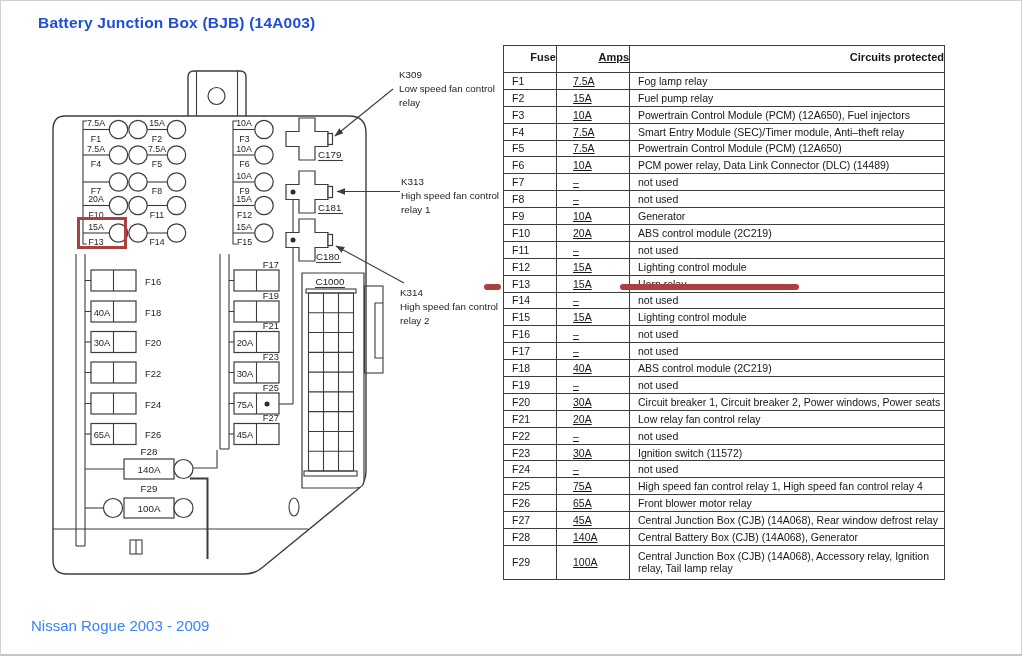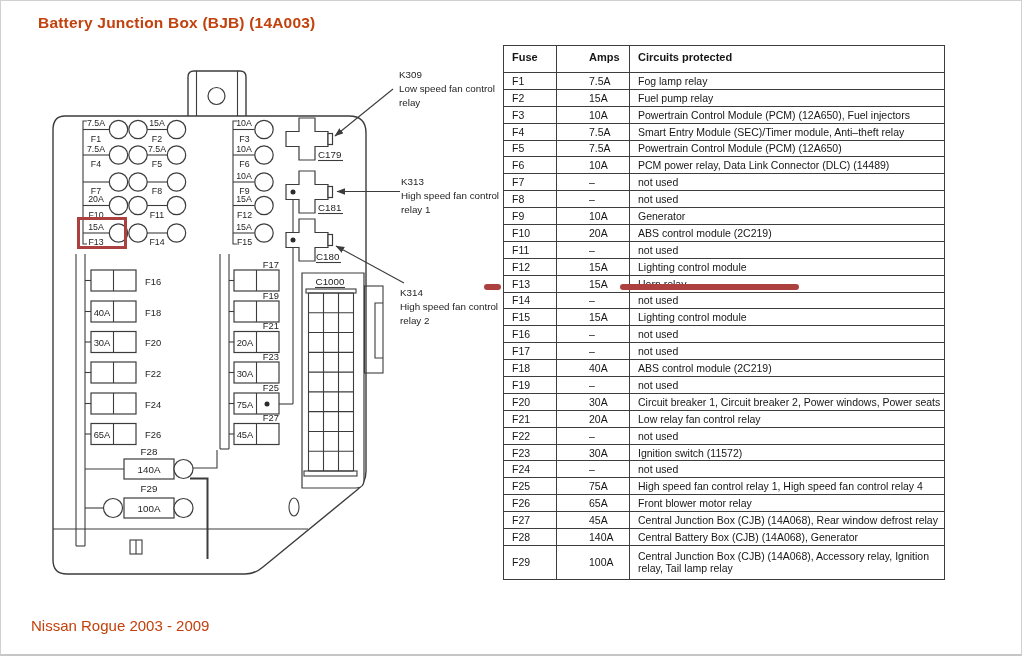--- a/index.html
+++ b/index.html
@@ -1,41 +1,41 @@
 <!DOCTYPE html>
 <html><head>
 <meta charset="utf-8">
 <style>
   html,body{margin:0;padding:0;}
   body{
     width:1022px;height:656px;position:relative;background:#ffffff;
     font-family:"Liberation Sans",sans-serif;overflow:hidden;
     border:1px solid #d0d0d0;border-bottom:2px solid #c6c6c6;box-sizing:border-box;
   }
-  .page-title{position:absolute;left:37px;top:13px;font-size:15.5px;font-weight:bold;color:#c2410c;letter-spacing:.2px;}
-  .page-footer{position:absolute;left:30px;top:616px;font-size:15px;color:#c2410c;}
+  .page-title{position:absolute;left:37px;top:13px;font-size:15.5px;font-weight:bold;color:#1d4ed8;letter-spacing:.2px;}
+  .page-footer{position:absolute;left:30px;top:616px;font-size:15px;color:#3b82f6;}
   svg.bjb{position:absolute;left:0;top:0;width:1022px;height:656px;pointer-events:none;z-index:1;}
   
   .d-line{stroke:#3c3c3c;stroke-width:1.1;fill:none;}
   .d-out{stroke:#3c3c3c;stroke-width:1.4;fill:none;}
   .d-thick{stroke:#3c3c3c;stroke-width:2;fill:none;}
   .d-shape{stroke:#3c3c3c;stroke-width:1.2;fill:#ffffff;}
   .d-dot{fill:#2b2b2b;stroke:none;}
   .t-s{font-size:8.8px;fill:#242424;text-anchor:middle;}
   .t-m{font-size:9.4px;fill:#242424;}
   .t-mc{font-size:9.4px;fill:#242424;text-anchor:middle;}
   .t-me{font-size:9.4px;fill:#242424;text-anchor:end;}
   .t-lbl{font-size:9.8px;fill:#242424;}
   .t-lblc{font-size:9.8px;fill:#242424;text-anchor:middle;}
   
   .fuse-table{position:absolute;left:502px;top:44px;width:441px;border-collapse:collapse;table-layout:fixed;z-index:2;}
   .fuse-table th,.fuse-table td{border:1.5px solid #3d3d3d;font-size:10.5px;color:#161616;overflow:hidden;}
-  .fuse-table th{text-align:left;font-weight:bold;font-size:11px;height:21px;vertical-align:top;padding:5px 0 0 8px;}
+  .fuse-table th{text-align:right;font-weight:bold;font-size:11px;height:21px;vertical-align:top;padding:5px 0 0 8px;}
   .fuse-table td{height:15.9px;vertical-align:middle;padding:0 2px 0 8px;line-height:1.15;}
-  .fuse-table th:nth-child(2),.fuse-table td:nth-child(2){padding-left:32px;}
+  .fuse-table th:nth-child(2),.fuse-table td:nth-child(2){padding-left:16px;text-decoration:underline;}
   .fuse-table th:nth-child(3),.fuse-table td:nth-child(3){padding-left:8px;}
   .fuse-table tr:last-child td{height:33px;}
   
   .f13-box{position:absolute;left:76px;top:216px;width:44px;height:26px;border:3.5px solid #ac403e;z-index:3;background:transparent;}
   .f13-row-marker{position:absolute;left:483px;top:282.5px;width:17px;height:6px;border-radius:3px;background:#ac403e;z-index:3;}
   .horn-underline{position:absolute;left:619px;top:282.5px;width:179px;height:6px;border-radius:3px;background:#ac403e;z-index:3;}
 </style>
 </head>
 <body>
 

